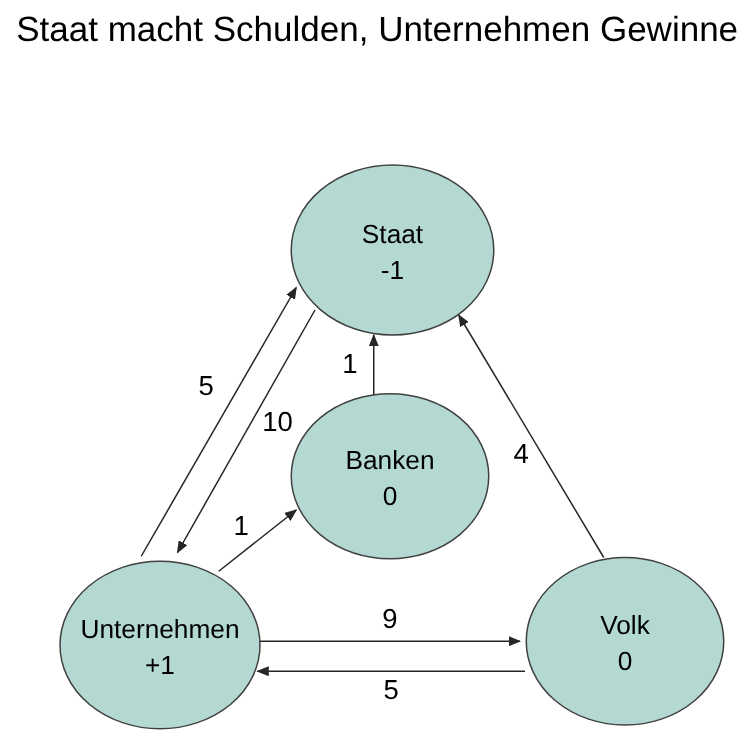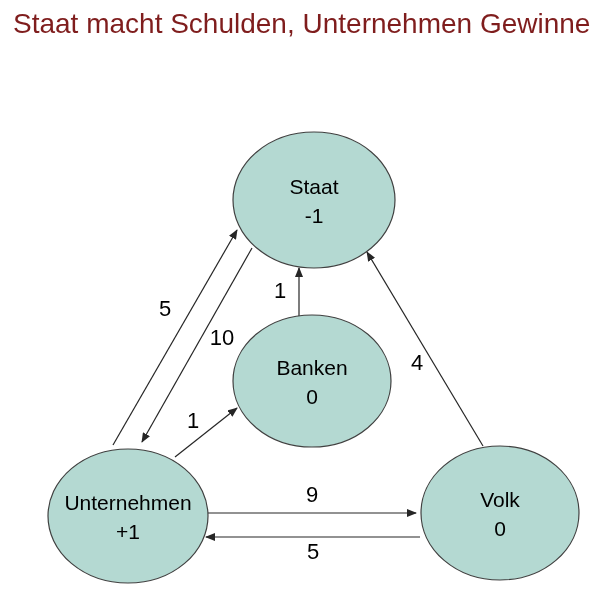--- a/index.html
+++ b/index.html
@@ -12,21 +12,21 @@
     height: 591px;
     position: relative;
     overflow: hidden;
     font-family: "Liberation Sans", sans-serif;
   }
   .title {
     position: absolute;
     left: 13px;
     top: 8px;
     font-size: 28px;
-    color: #7f1d1d;
+    color: #000000;
     white-space: nowrap;
     letter-spacing: 0px;
   }
   svg.diagram {
     position: absolute;
     left: 0;
     top: 0;
   }
   svg text {
     font-family: "Liberation Sans", sans-serif;

